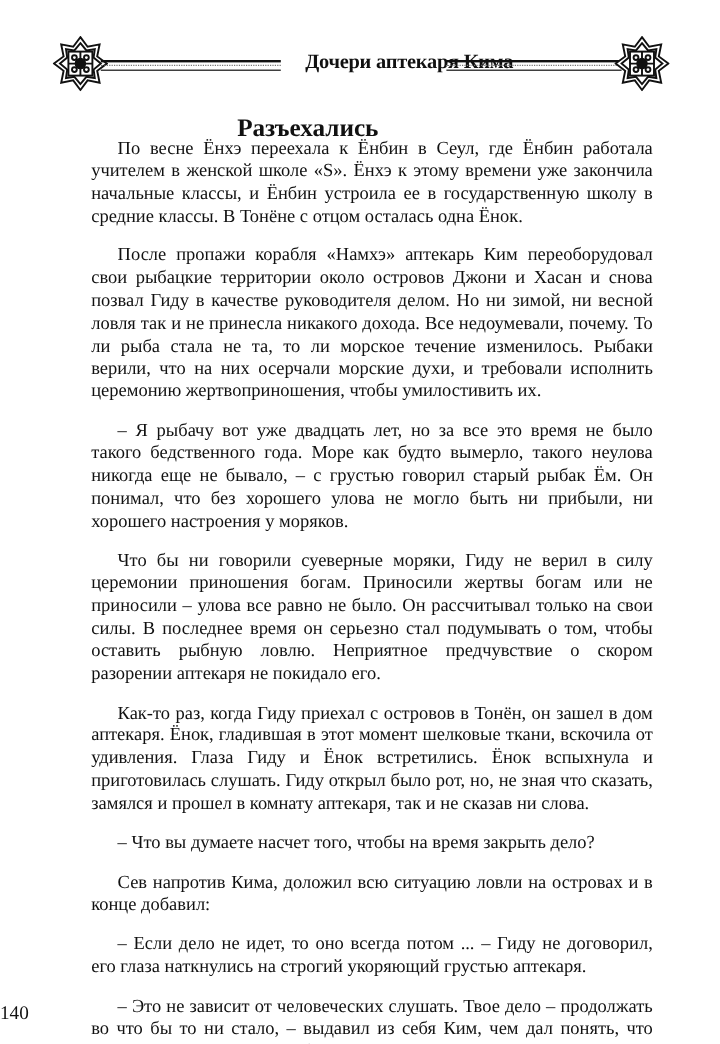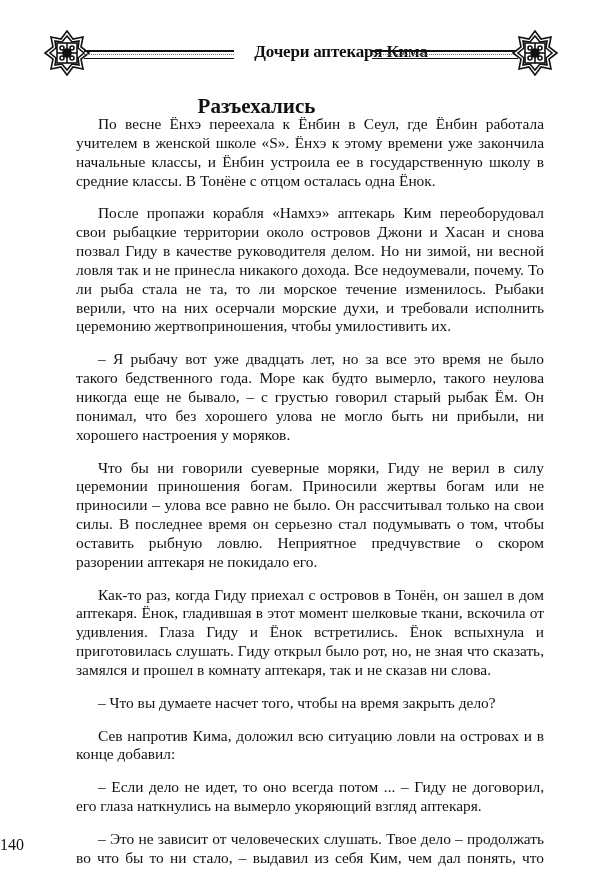--- a/index.html
+++ b/index.html
@@ -129,19 +129,19 @@
 <h1 class="chapter-title">Разъехались</h1>
 
 <div class="body-text">
   <p>По весне Ёнхэ переехала к Ёнбин в Сеул, где Ёнбин работала учителем в женской школе «S». Ёнхэ к этому времени уже закончила начальные классы, и Ёнбин устроила ее в государственную школу в средние классы. В Тонёне с отцом осталась одна Ёнок.</p>
   <p>После пропажи корабля «Намхэ» аптекарь Ким переоборудовал свои рыбацкие территории около островов Джони и Хасан и снова позвал Гиду в качестве руководителя делом. Но ни зимой, ни весной ловля так и не принесла никакого дохода. Все недоумевали, почему. То ли рыба стала не та, то ли морское течение изменилось. Рыбаки верили, что на них осерчали морские духи, и требовали исполнить церемонию жертвоприношения, чтобы умилостивить их.</p>
   <p>– Я рыбачу вот уже двадцать лет, но за все это время не было такого бедственного года. Море как будто вымерло, такого неулова никогда еще не бывало, – с грустью говорил старый рыбак Ём. Он понимал, что без хорошего улова не могло быть ни прибыли, ни хорошего настроения у моряков.</p>
   <p>Что бы ни говорили суеверные моряки, Гиду не верил в силу церемонии приношения богам. Приносили жертвы богам или не приносили – улова все равно не было. Он рассчитывал только на свои силы. В последнее время он серьезно стал подумывать о том, чтобы оставить рыбную ловлю. Неприятное предчувствие о скором разорении аптекаря не покидало его.</p>
   <p>Как-то раз, когда Гиду приехал с островов в Тонён, он зашел в дом аптекаря. Ёнок, гладившая в этот момент шелковые ткани, вскочила от удивления. Глаза Гиду и Ёнок встретились. Ёнок вспыхнула и приготовилась слушать. Гиду открыл было рот, но, не зная что сказать, замялся и прошел в комнату аптекаря, так и не сказав ни слова.</p>
   <p>– Что вы думаете насчет того, чтобы на время закрыть дело?</p>
   <p>Сев напротив Кима, доложил всю ситуацию ловли на островах и в конце добавил:</p>
-  <p>– Если дело не идет, то оно всегда потом ... – Гиду не договорил, его глаза наткнулись на вымерло укоряющий взгляд аптекаря.</p>
+  <p>– Если дело не идет, то оно всегда потом ... – Гиду не договорил, его глаза наткнулись на строгий укоряющий грустью аптекаря.</p>
   <p>– Это не зависит от человеческих слушать. Твое дело – продолжать во что бы то ни стало, – выдавил из себя Ким, чем дал понять, что продолжать разговор не собирается.</p>
   <p>Гиду же посидел еще немного и вдруг сказал:</p>
 
 </div>
 
 <div class="page-number">140</div>
 
 </body></html>

